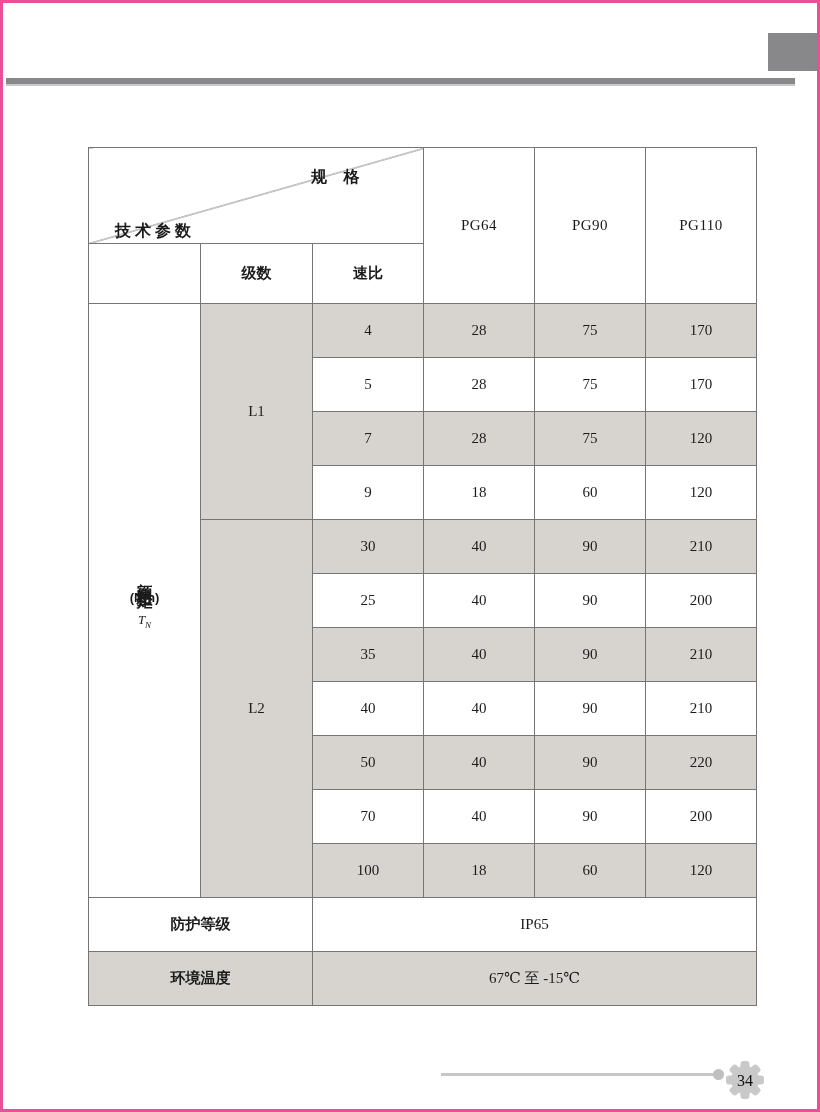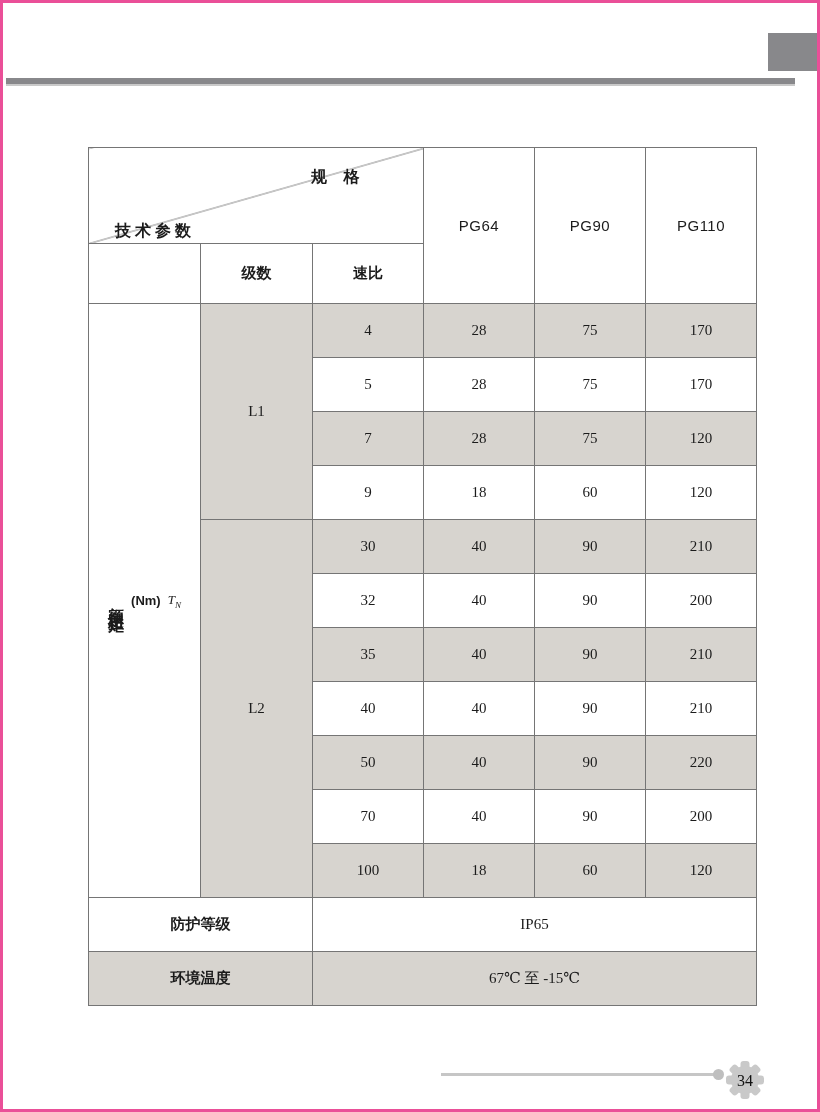--- a/index.html
+++ b/index.html
@@ -39,35 +39,35 @@
     font-size:15px; padding:0;
   }
   tr.h1 { height:96px; }
   tr.h2 { height:60px; }
   tr.hd { height:54px; }
 
   .shade { background:#d7d4cf; }
   .zh { font-family:"Liberation Sans","DejaVu Sans",sans-serif; font-weight:bold; font-size:16px; }
 
   .pg {
-    font-family:Liberation Sans, sans-serif;
+    font-family:Liberation Serif, serif;
     font-size:16px; letter-spacing:0.5px;
   }
 
   td.diag {
     position:relative;
     background:linear-gradient(to bottom right,
       transparent calc(50% - 0.8px), #757575 50%, transparent calc(50% + 0.8px));
   }
   .spec-label { position:absolute; left:222px; top:19px; letter-spacing:6px; }
   .param-label { position:absolute; left:26px; top:73px; letter-spacing:4px; }
 
   
   td.torque-cell { background:#ffffff; }
-  .torque { display:flex; align-items:center; justify-content:center; gap:7px; }
+  .torque { display:flex; flex-direction:column; align-items:center; justify-content:center; gap:7px; }
   .v-chars {
     writing-mode:vertical-rl; text-orientation:upright;
     font-family:"Liberation Sans","DejaVu Sans",sans-serif;
     font-weight:bold; font-size:16px; letter-spacing:3px; line-height:1;
   }
   .unit { font-family:"Liberation Sans","DejaVu Sans",sans-serif; font-weight:bold; font-size:13px; }
   .tsym { font-size:13px; font-style:italic; }
   .tsym sub { font-size:9px; font-style:italic; }
 
   
@@ -153,21 +153,21 @@
       </tr>
 
       <tr class="hd">
         <td class="shade" rowspan="7">L2</td>
         <td class="shade">30</td>
         <td class="shade">40</td>
         <td class="shade">90</td>
         <td class="shade">210</td>
       </tr>
       <tr class="hd">
-        <td>32</td>
+        <td>25</td>
         <td>40</td>
         <td>90</td>
         <td>200</td>
       </tr>
       <tr class="hd">
         <td class="shade">35</td>
         <td class="shade">40</td>
         <td class="shade">90</td>
         <td class="shade">210</td>
       </tr>

